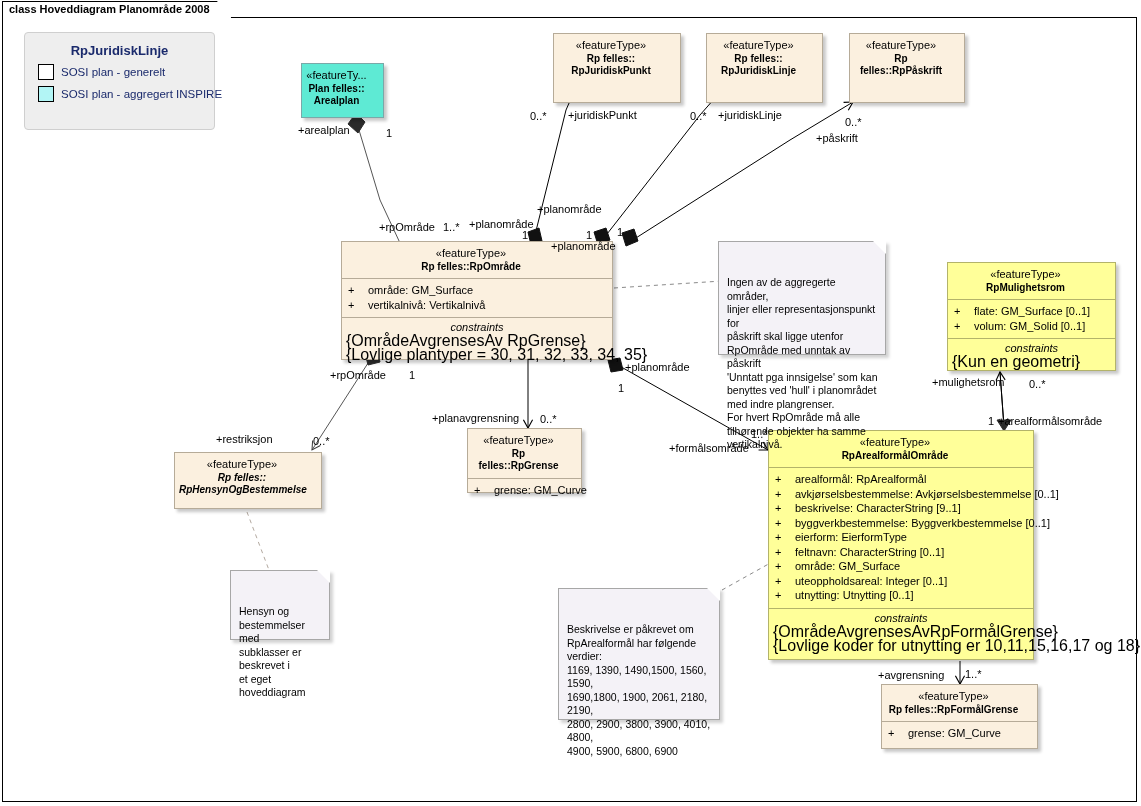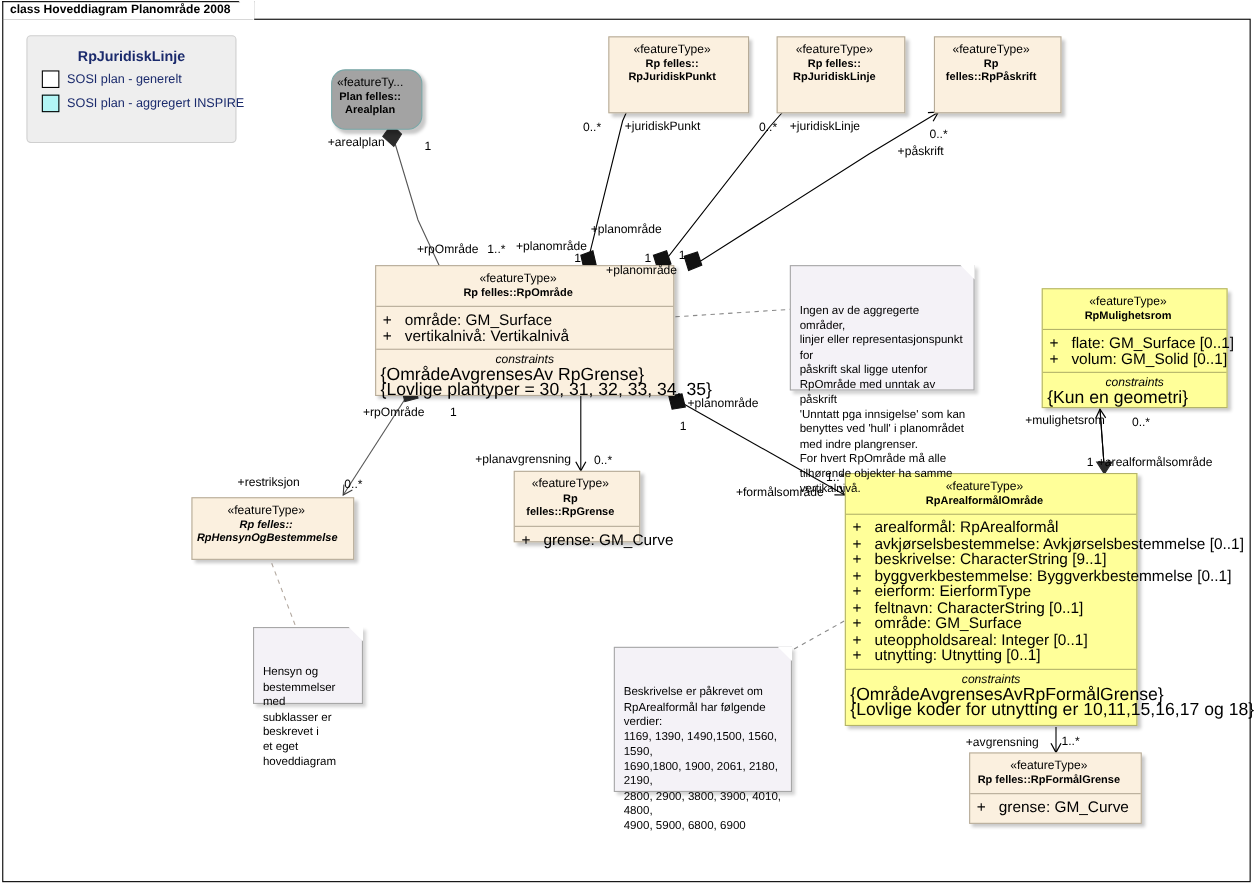--- a/index.html
+++ b/index.html
@@ -98,37 +98,37 @@
   .cls {
     position: absolute;
     box-sizing: border-box;
     border: 1px solid #a8a090;
     box-shadow: 3px 3px 3px rgba(0,0,0,0.22);
     background: #fbf0df;
     z-index: 3;
   }
   .cls.cream  { background: #fbf0df; border-color: #b6ab98; }
   .cls.yellow { background: #ffff99; border-color: #b3b36a; }
-  .cls.cyan   { background: #a3a3a3; border-color: #7aa8a8; border-radius: 13px; }
+  .cls.cyan   { background: #5eead4; border-color: #7aa8a8; }
 
   .cls-head {
     text-align: center;
     padding: 5px 16px 5px 4px;
     line-height: 1.25;
   }
   .stereo { font-size: 11px; font-weight: normal; color: #000; }
   .cname  { font-size: 10px; font-weight: bold; color: #000; }
   .cname.italic { font-style: italic; }
 
   .cls-sep { border-top: 1px solid #b6ab98; }
   .cls.yellow .cls-sep { border-top-color: #b3b36a; }
 
   .cls-attrs { padding: 4px 4px 5px 6px; }
   .attr {
-    font-size: 14px;
+    font-size: 11px;
     line-height: 14.5px;
     white-space: nowrap;
     color: #000;
   }
   .attr .vis { display: inline-block; width: 20px; }
 
   .cls-constraints { padding: 3px 4px 5px 4px; }
   .constraints-title {
     text-align: center;
     font-style: italic;

